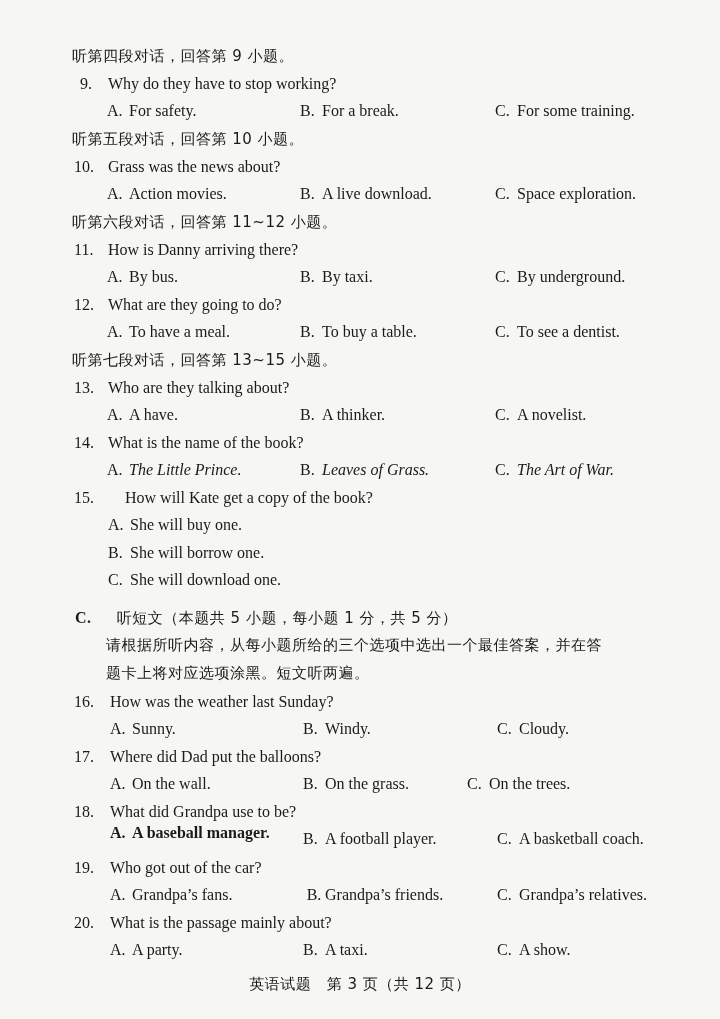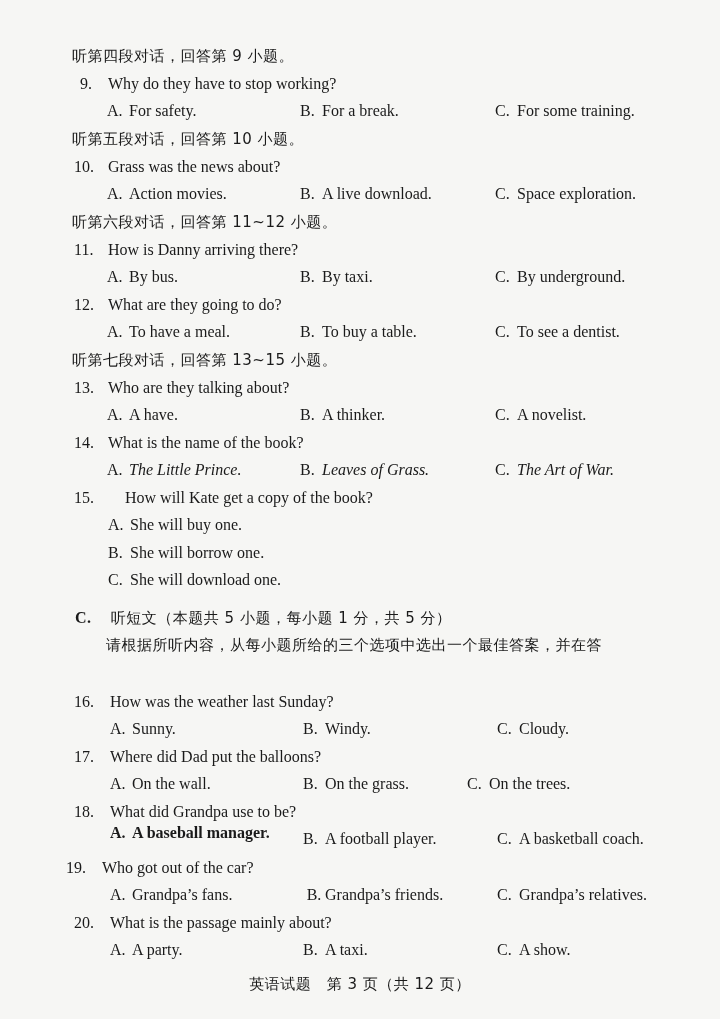--- a/index.html
+++ b/index.html
@@ -84,23 +84,24 @@
   <div class="line" style="left:74px; top:488px;">
     <span>15.</span>
     <span style="position:absolute; left:34px;margin-left:17px;">How will Kate get a copy of the book?</span>
   </div>
   <div class="opt" style="left:108px; top:515px;"><span class="letter">A.</span><span>She will buy one.</span></div>
   <div class="opt" style="left:108px; top:543px;"><span class="letter">B.</span><span>She will borrow one.</span></div>
   <div class="opt" style="left:108px; top:570px;"><span class="letter">C.</span><span>She will download one.</span></div>
 
   <div class="line sectC" style="left:75px; top:608px;">
     <span class="lbl">C.</span>
-    <span style="margin-left:14px;">听短文（本题共 5 小题，每小题 1 分，共 5 分）</span>
+    <span style="margin-left:20px;">听短文（本题共 5 小题，每小题 1 分，共 5 分）</span>
   </div>
   <div class="line cn" style="left:106px; top:635px;">请根据所听内容，从每小题所给的三个选项中选出一个最佳答案，并在答</div>
+  <div class="line cn" style="left:106px; top:663px;">题卡上将对应选项涂黑。短文听两遍。</div>
 
   <div class="line" style="left:74px; top:692px;">
     <span>16.</span>
     <span style="position:absolute; left:36px;">How was the weather last Sunday?</span>
   </div>
   <div class="opt" style="left:110px; top:719px;"><span class="letter">A.</span><span>Sunny.</span></div>
   <div class="opt" style="left:303px; top:719px;"><span class="letter">B.</span><span>Windy.</span></div>
   <div class="opt" style="left:497px; top:719px;"><span class="letter">C.</span><span>Cloudy.</span></div>
 
   <div class="line" style="left:74px; top:747px;">
@@ -112,21 +113,21 @@
   <div class="opt" style="left:467px; top:774px;"><span class="letter">C.</span><span>On the trees.</span></div>
 
   <div class="line" style="left:74px; top:802px;">
     <span>18.</span>
     <span style="position:absolute; left:36px;">What did Grandpa use to be?</span>
   </div>
   <div class="opt" style="left:110px; top:823px;font-weight:bold;"><span class="letter">A.</span><span>A baseball manager.</span></div>
   <div class="opt" style="left:303px; top:829px;"><span class="letter">B.</span><span>A football player.</span></div>
   <div class="opt" style="left:497px; top:829px;"><span class="letter">C.</span><span>A basketball coach.</span></div>
 
-  <div class="line" style="left:66px; top:858px;">
+  <div class="line" style="left:74px; top:858px;">
     <span>19.</span>
     <span style="position:absolute; left:36px;">Who got out of the car?</span>
   </div>
   <div class="opt" style="left:110px; top:885px;"><span class="letter">A.</span><span>Grandpa’s fans.</span></div>
   <div class="opt" style="left:303px; top:885px;text-align:center;"><span class="letter">B.</span><span>Grandpa’s friends.</span></div>
   <div class="opt" style="left:497px; top:885px;"><span class="letter">C.</span><span>Grandpa’s relatives.</span></div>
 
   <div class="line" style="left:74px; top:913px;">
     <span>20.</span>
     <span style="position:absolute; left:36px;">What is the passage mainly about?</span>

